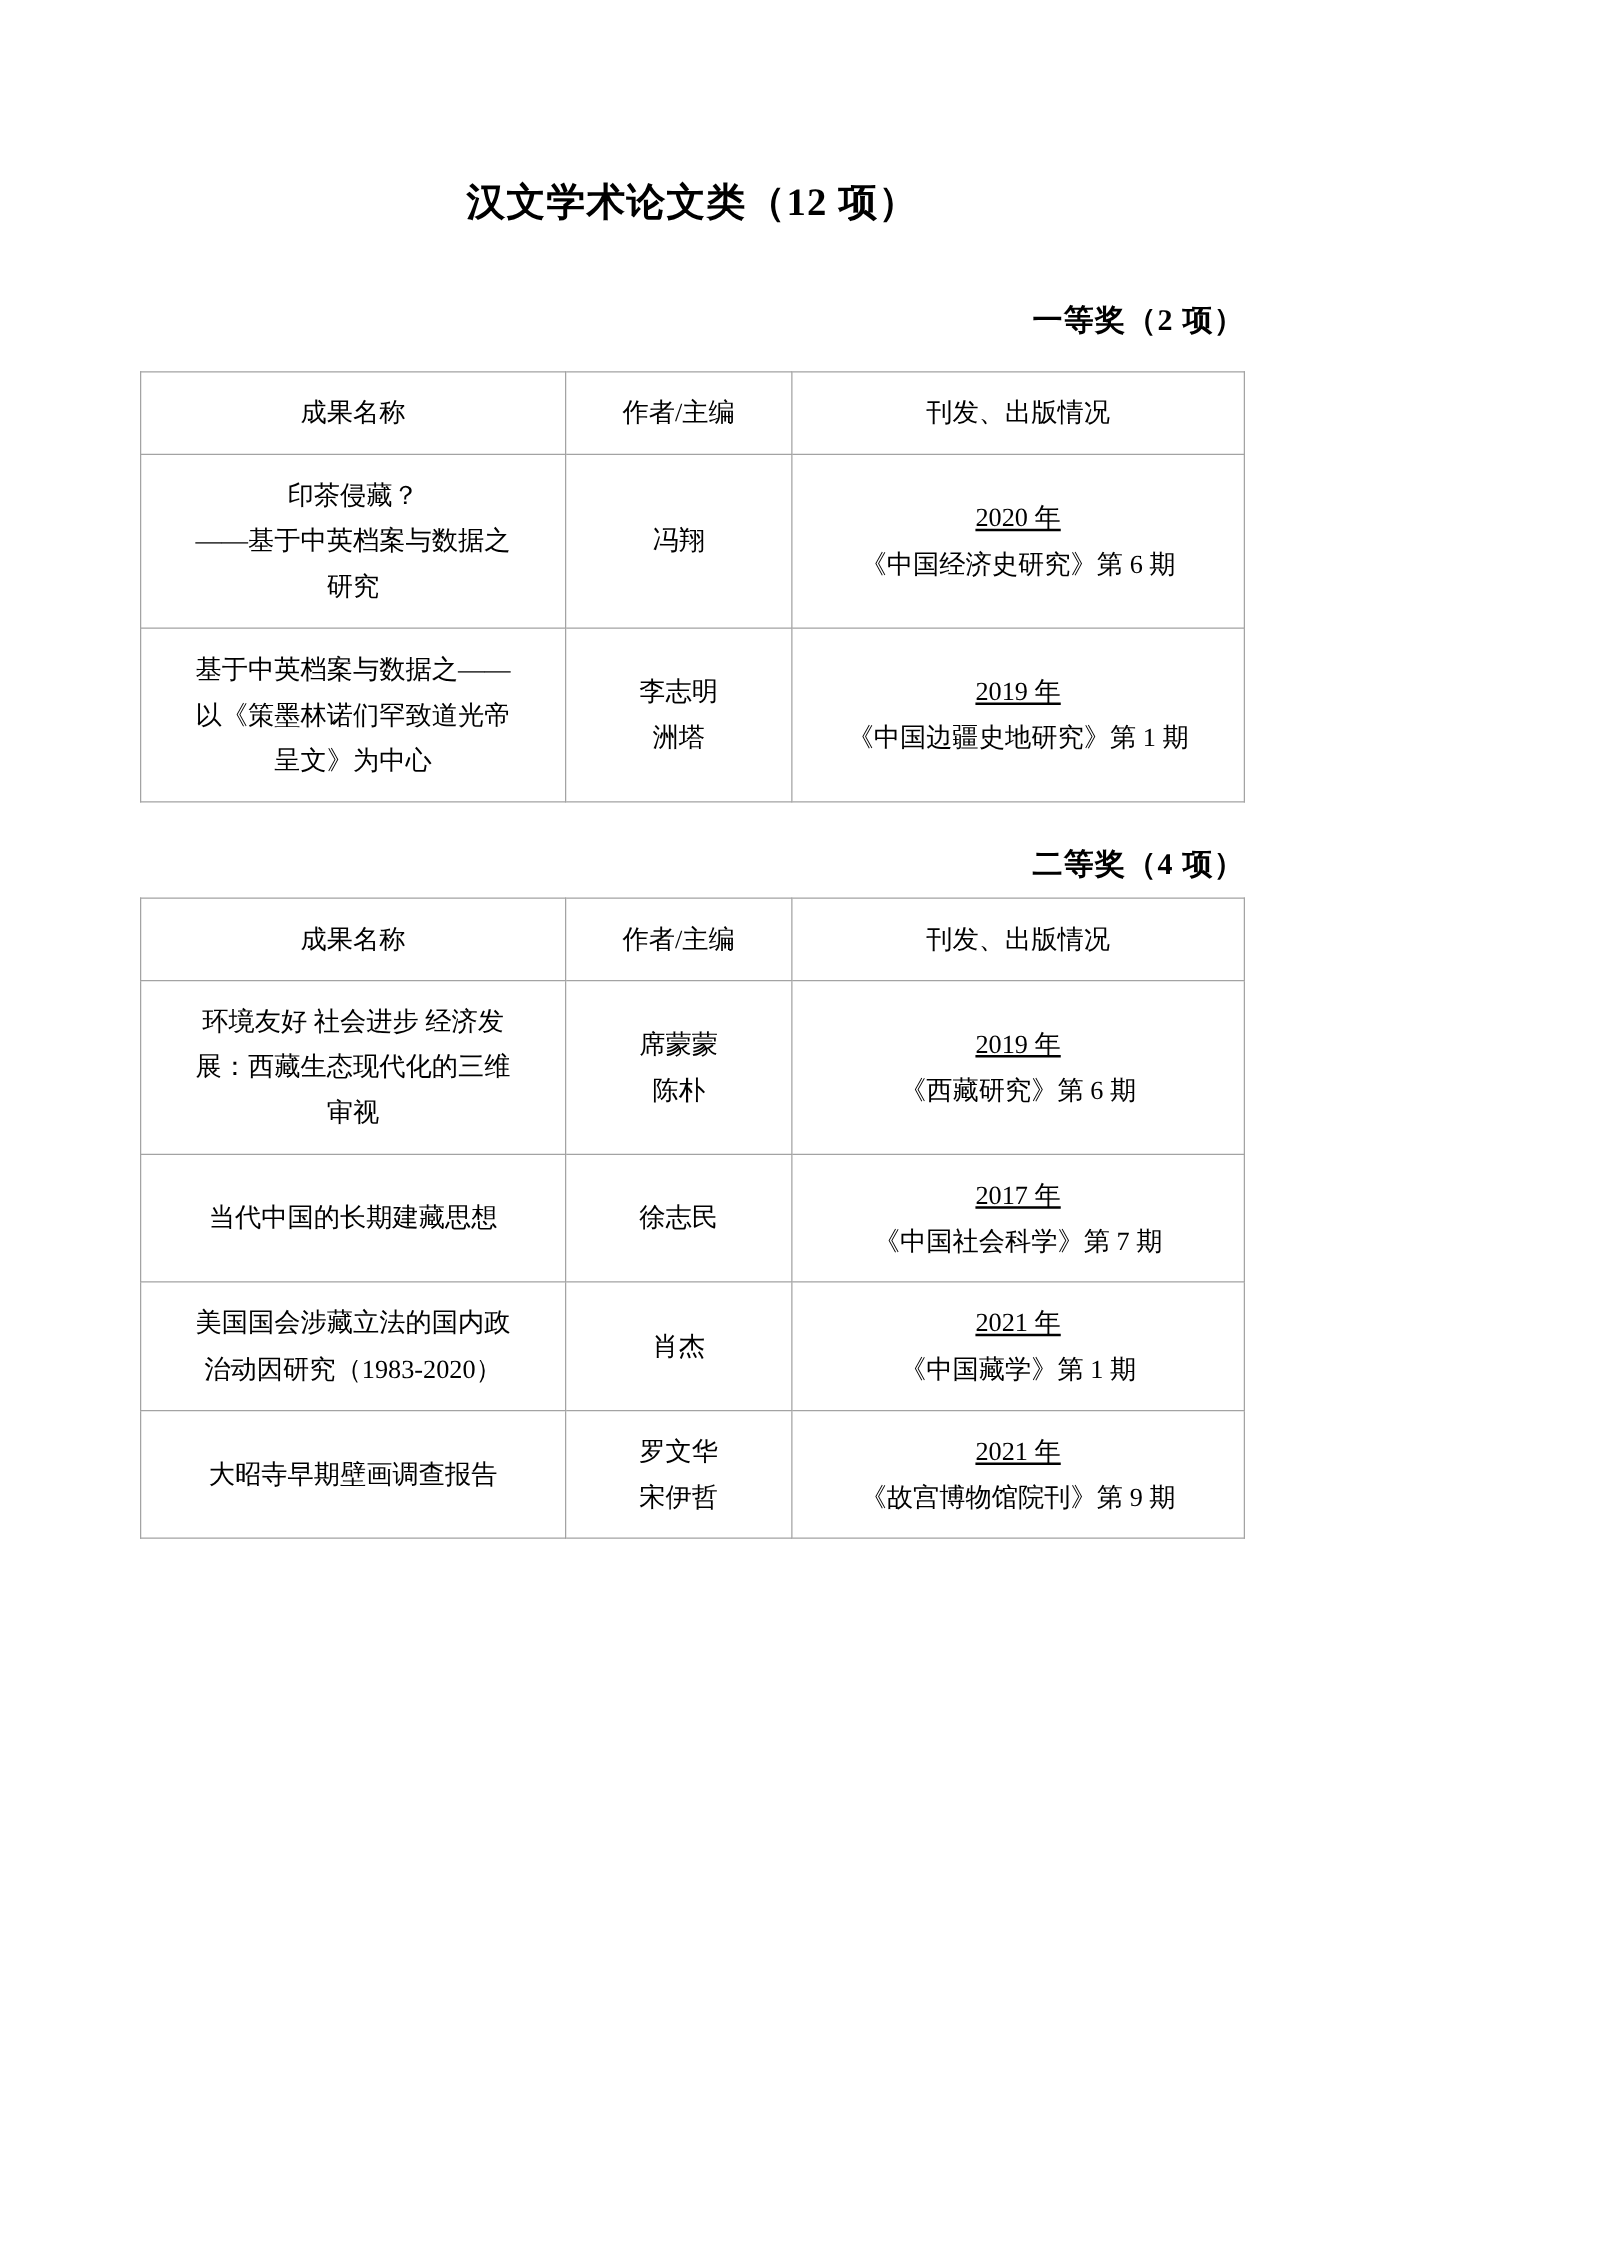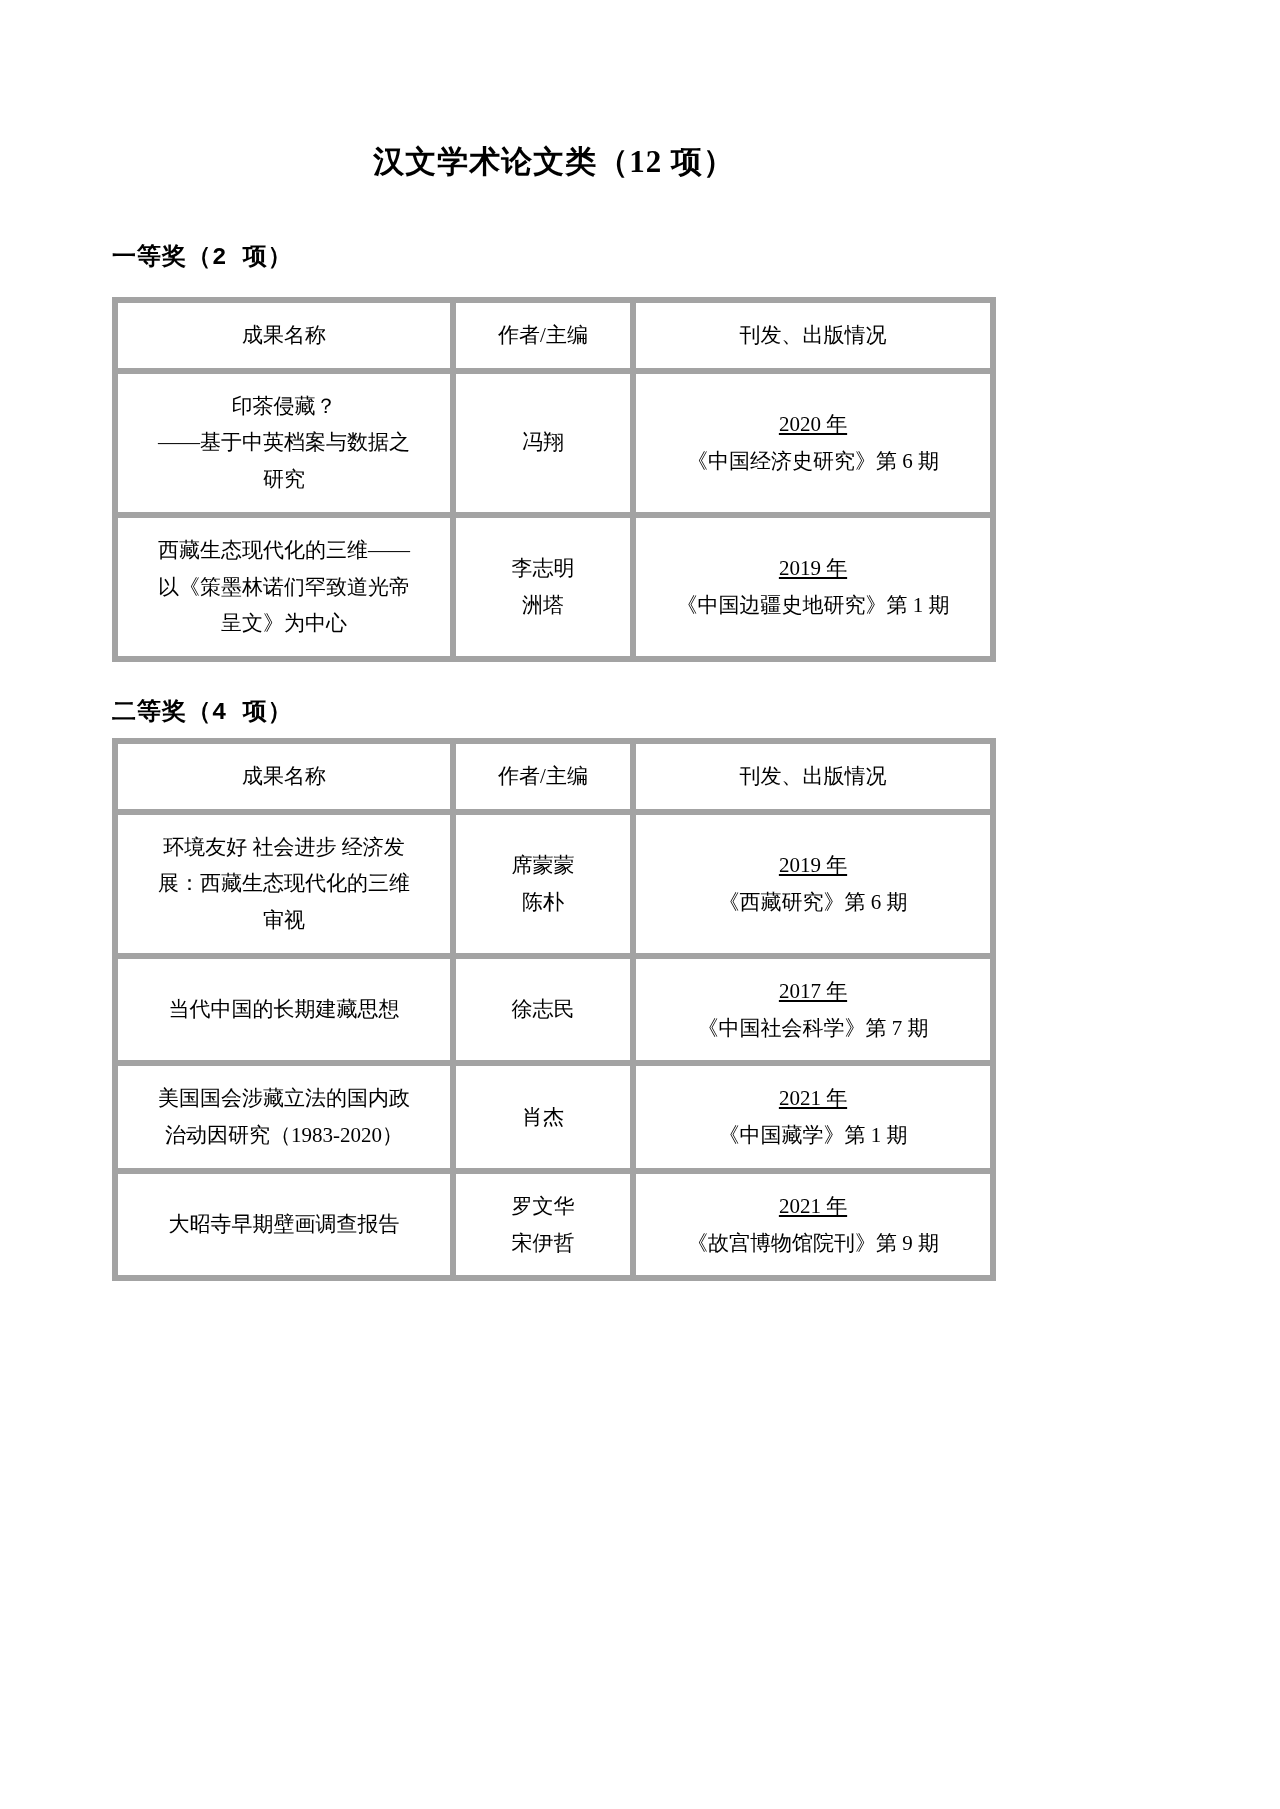--- a/index.html
+++ b/index.html
@@ -22,40 +22,39 @@
   }
   .doc-title {
     text-align: center;
     font-size: 31px;
     font-weight: bold;
     letter-spacing: 1px;
     margin: 0 0 58px 0;
     line-height: 1.4;
   }
   .section-heading {
-    text-align: left;
+    text-align: right;
     font-size: 24px;
     margin: 0 0 22px 0;
     letter-spacing: 1px;
     line-height: 1.4;
-    font-family: Liberation Mono, monospace;
   }
   .section-heading.second {
     margin-top: 34px;
     margin-bottom: 8px;
   }
   table.award-table {
     width: 100%;
     border-collapse: collapse;
     table-layout: fixed;
     margin: 0 0 6px 0;
   }
   table.award-table th,
   table.award-table td {
-    border: 6px solid #a3a3a3;
+    border: 1px solid #a3a3a3;
     text-align: center;
     vertical-align: middle;
     font-size: 21px;
     line-height: 1.75;
     padding: 14px 10px;
     font-weight: normal;
   }
   table.award-table col.c1 { width: 38.5%; }
   table.award-table col.c2 { width: 20.5%; }
   table.award-table col.c3 { width: 41%; }
@@ -112,21 +111,21 @@
         <td>
           <span class="cell-line">冯翔</span>
         </td>
         <td>
           <span class="pub-year">2020 年</span>
           <span class="pub-source">《中国经济史研究》第 6 期</span>
         </td>
       </tr>
       <tr>
         <td class="title-cell">
-          <span class="cell-line">西藏生态现代化的三维——</span>
+          <span class="cell-line">基于中英档案与数据之——</span>
           <span class="cell-line">以《策墨林诺们罕致道光帝</span>
           <span class="cell-line">呈文》为中心</span>
         </td>
         <td>
           <span class="cell-line">李志明</span>
           <span class="cell-line">洲塔</span>
         </td>
         <td>
           <span class="pub-year">2019 年</span>
           <span class="pub-source">《中国边疆史地研究》第 1 期</span>

